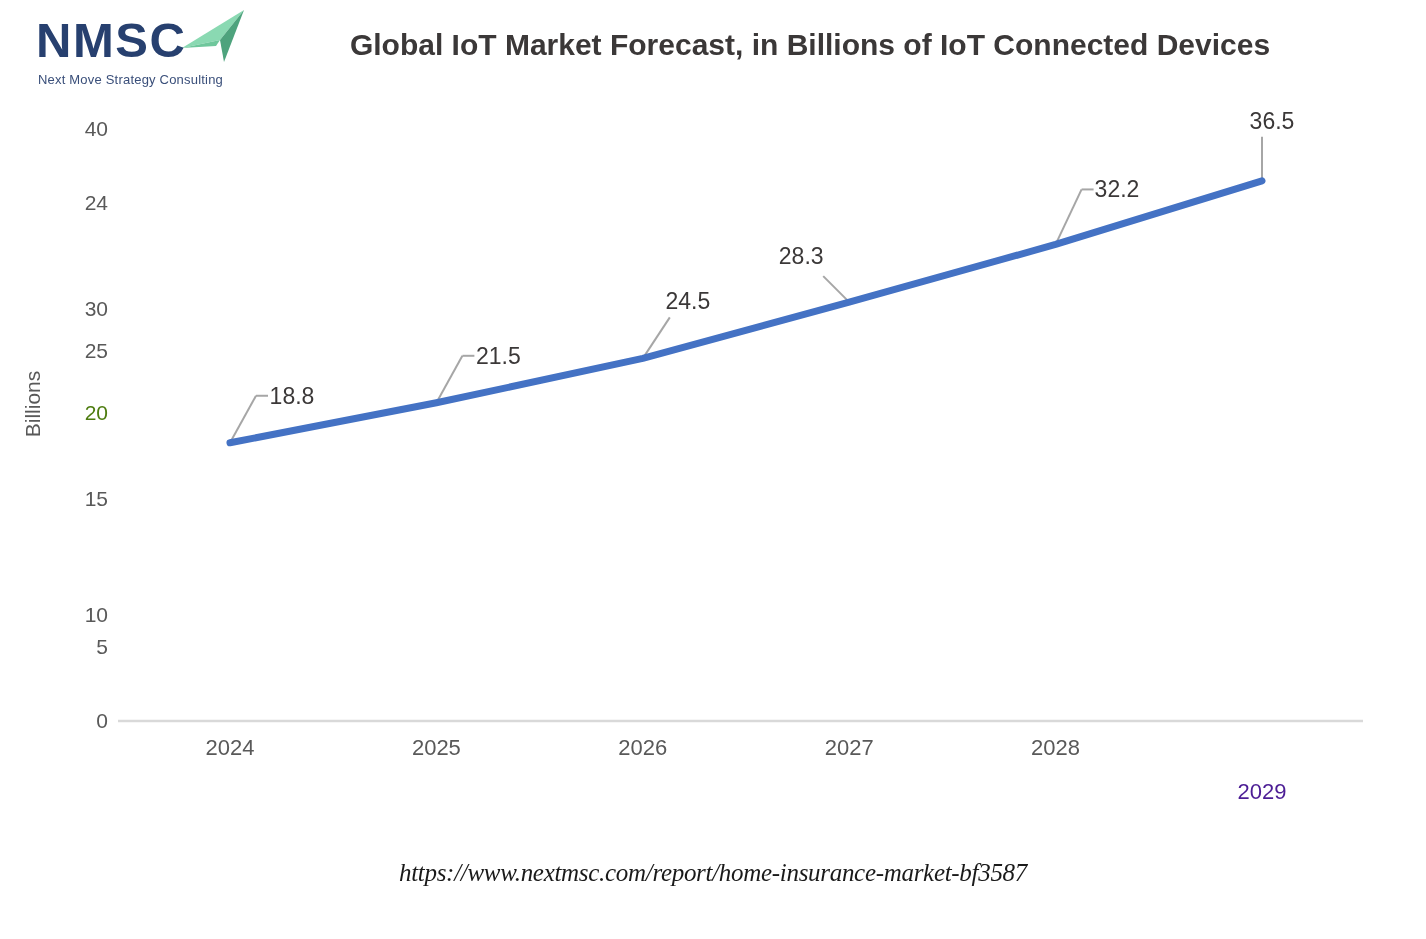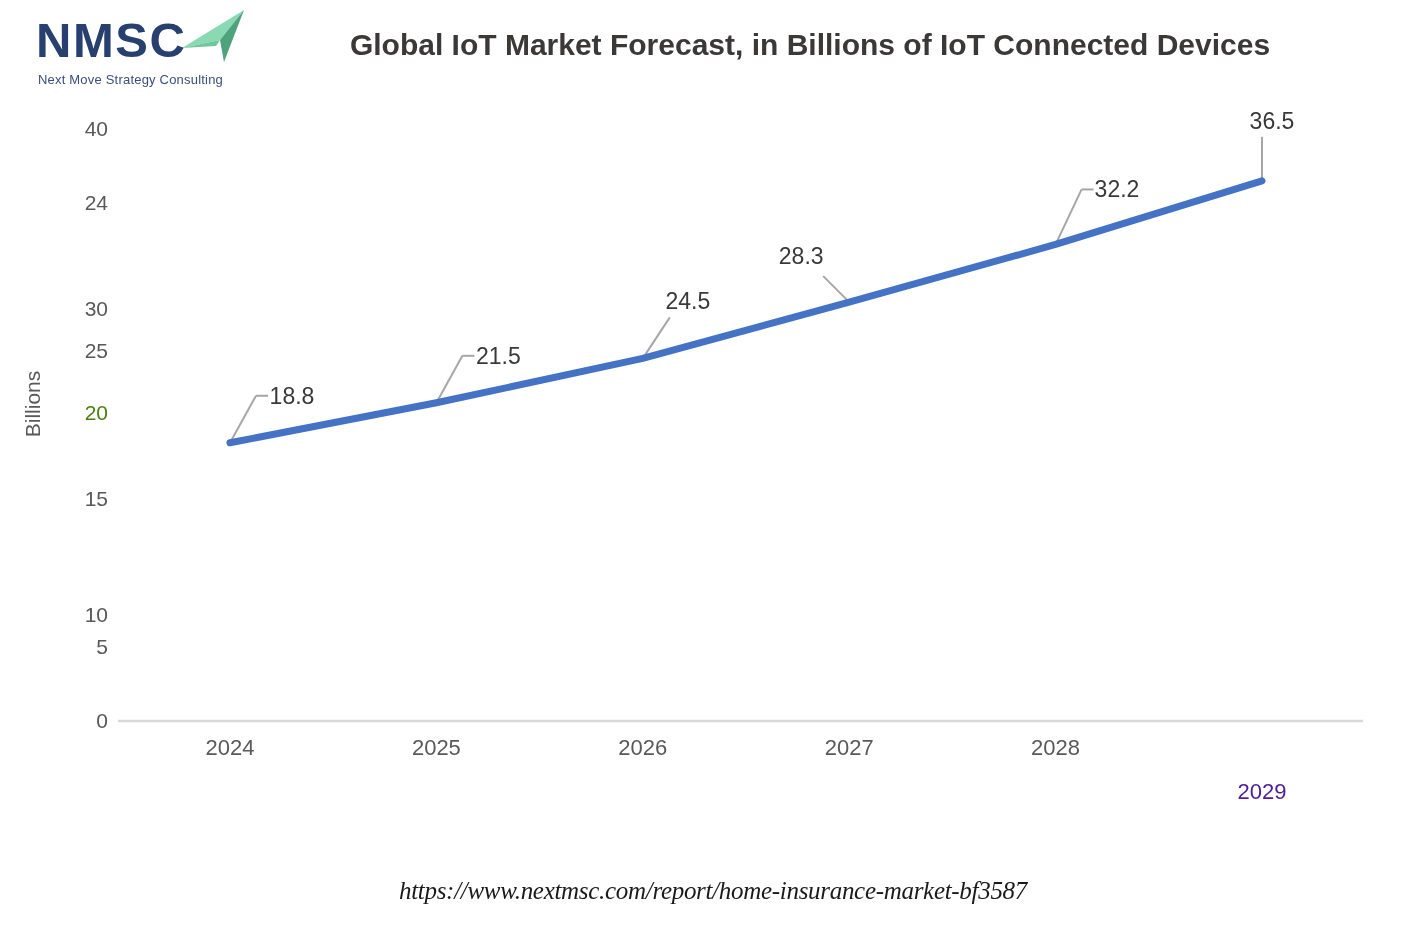--- a/index.html
+++ b/index.html
@@ -120,21 +120,21 @@
   }
   #source-line {
     font-family: "Liberation Serif", serif;
     font-style: italic;
     font-size: 25px;
     color: #1a1a1a;
     letter-spacing: -0.2px;
   }
   #source-label { font-weight: normal; }
   #url-line {
-    margin-top: 22px;
+    margin-top: 4px;
     font-family: "Liberation Serif", serif;
     font-style: italic;
     font-size: 25px;
     color: #1a1a1a;
     letter-spacing: -0.3px;
   }
 </style>
 </head>
 <body>
 

